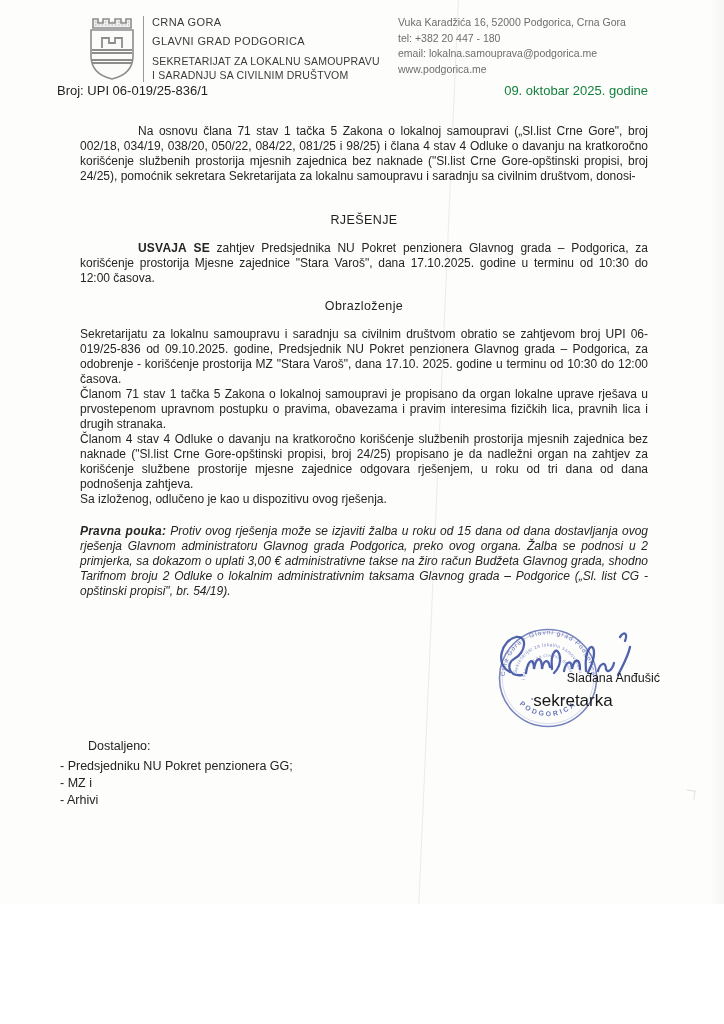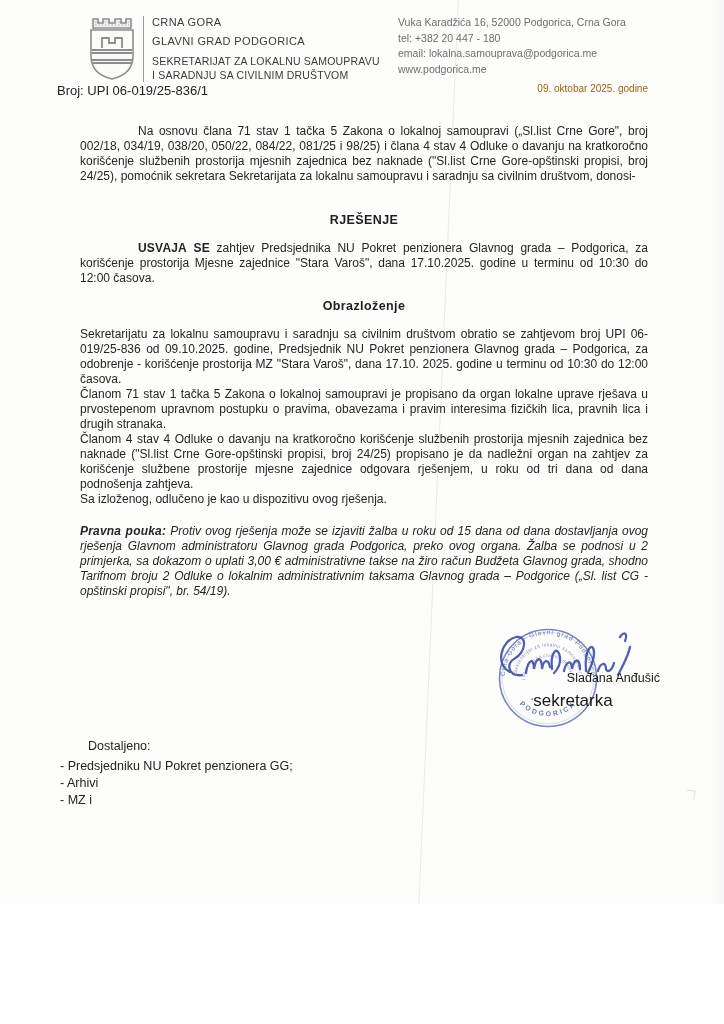--- a/index.html
+++ b/index.html
@@ -29,27 +29,27 @@
   .coat{position:absolute;left:86px;top:14px;}
   .header-divider{position:absolute;left:143px;top:16px;width:1px;height:66px;background:#9a9a9a;}
   .org-block{position:absolute;left:152px;top:16px;color:#3a3a3a;}
   .org-line1{font-size:11px;letter-spacing:.4px;margin-bottom:7px;}
   .org-line2{font-size:11px;letter-spacing:.4px;margin-bottom:8px;}
   .org-line3{font-size:10.5px;letter-spacing:.2px;margin-bottom:2px;}
   .org-line4{font-size:10.5px;letter-spacing:.2px;}
   .contact-block{position:absolute;left:398px;top:15px;color:#6d6d6d;font-size:10.5px;line-height:15.5px;}
   .ref-row{position:absolute;left:57px;top:83px;width:591px;display:flex;justify-content:space-between;}
   .ref-number{font-size:13px;color:#1f1f1f;}
-  .doc-date{font-size:10px;color:#a16207;}
+  .doc-date{font-size:13px;color:#15803d;}
   
   .content{position:absolute;left:80px;top:124px;width:568px;font-size:12px;line-height:15px;color:#252525;}
   .content p{margin:0;text-align:justify;}
   .indent{text-indent:58px;}
   h2.center-head{
-    font-size:12.5px;font-weight:bold;text-align:center;margin:0;color:#1f1f1f;letter-spacing:.4px;
+    font-size:12.5px;font-weight:normal;text-align:center;margin:0;color:#1f1f1f;letter-spacing:.4px;
   }
   .head-rjesenje{margin-top:29px !important;margin-bottom:13px !important;}
   .head-obraz{margin-top:13px !important;margin-bottom:13px !important;}
   .legal{margin-top:17px !important;font-style:italic;}
   b.lead{font-weight:bold;letter-spacing:.2px;}
   
   .stamp{position:absolute;left:490px;top:620px;}
   .signature{position:absolute;left:492px;top:626px;}
   .sig-name{position:absolute;left:498px;top:671px;width:162px;text-align:right;font-size:12.5px;color:#181818;}
   .sig-title{position:absolute;left:492px;top:691px;width:162px;text-align:center;font-size:17px;color:#181818;}
@@ -154,17 +154,17 @@
       <path d="M 138,21 C 136,31 130,41 126,49"></path>
     </g>
   </svg>
 
   <div class="sig-name">Slađana Anđušić</div>
   <div class="sig-title">sekretarka</div>
 
   <div class="distribution">
     <div class="dist-label">Dostaljeno:</div>
     <div>- Predsjedniku NU Pokret penzionera GG;</div>
+    <div>- MZ i</div>
     <div>- Arhivi</div>
-    <div>- MZ i</div>
   </div>
 
 </div>
 
 </body></html>

